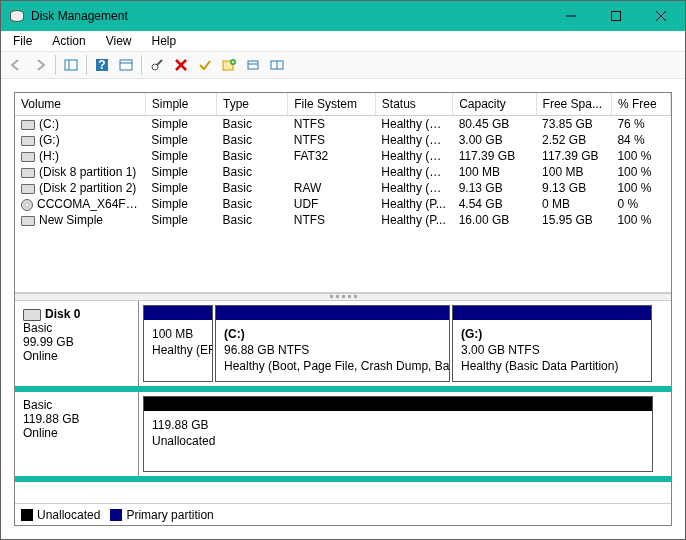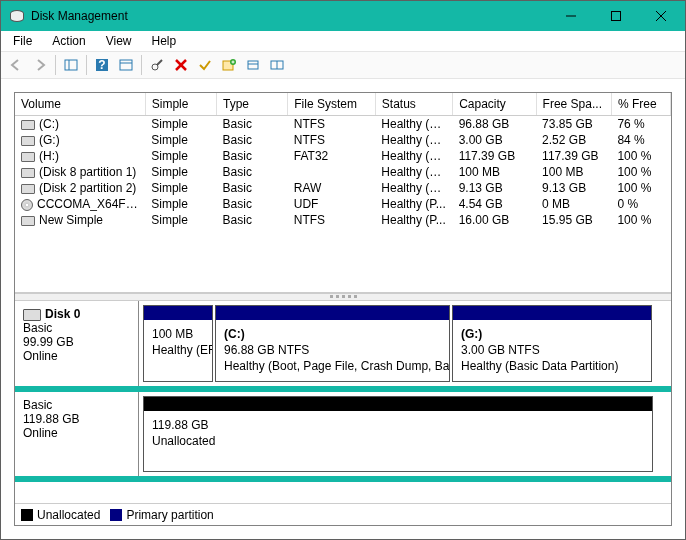--- a/index.html
+++ b/index.html
@@ -176,21 +176,21 @@
           <th>% Free</th>
         </tr>
           </thead>
         <tbody id="vol-body">
             <tr>
               <td><span class="vol-icon "></span><span>(C:)</span></td>
               <td>Simple</td>
               <td>Basic</td>
               <td>NTFS</td>
               <td>Healthy (B...</td>
-              <td>96.88 GB</td>
+              <td>80.45 GB</td>
               <td>73.85 GB</td>
               <td>76 %</td>
             </tr>
             <tr>
               <td><span class="vol-icon "></span><span>(G:)</span></td>
               <td>Simple</td>
               <td>Basic</td>
               <td>NTFS</td>
               <td>Healthy (B...</td>
               <td>3.00 GB</td>

